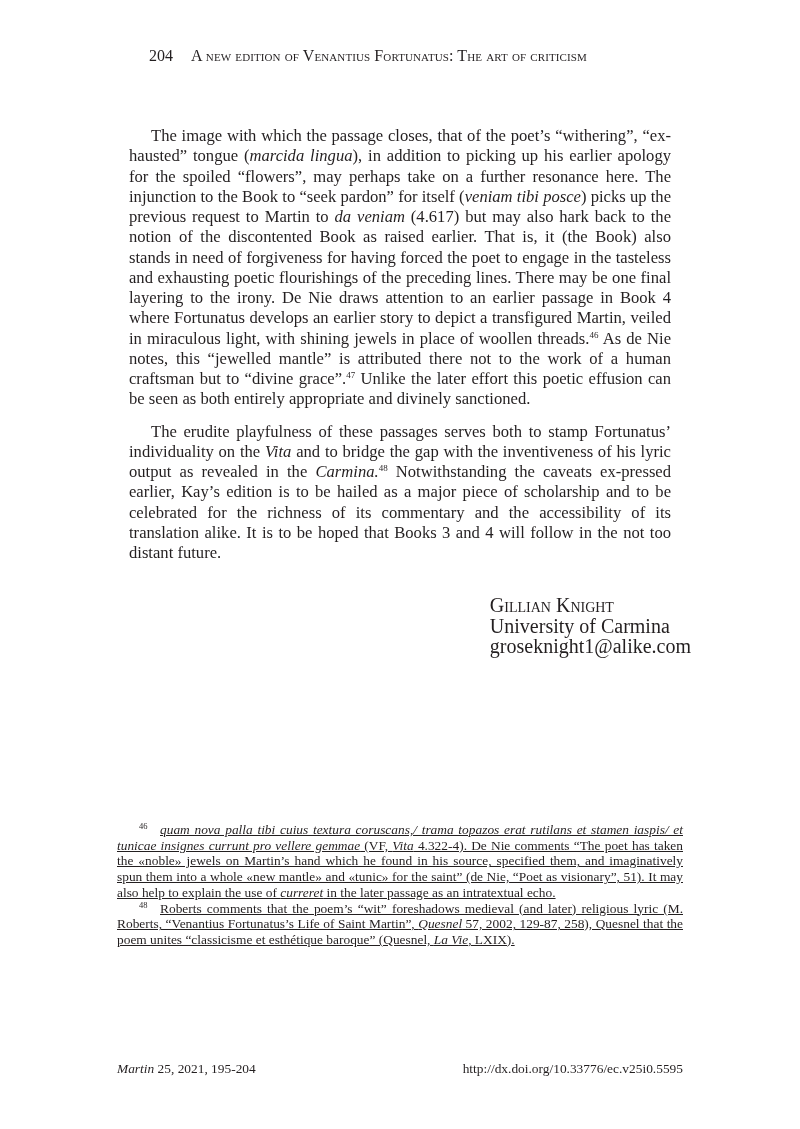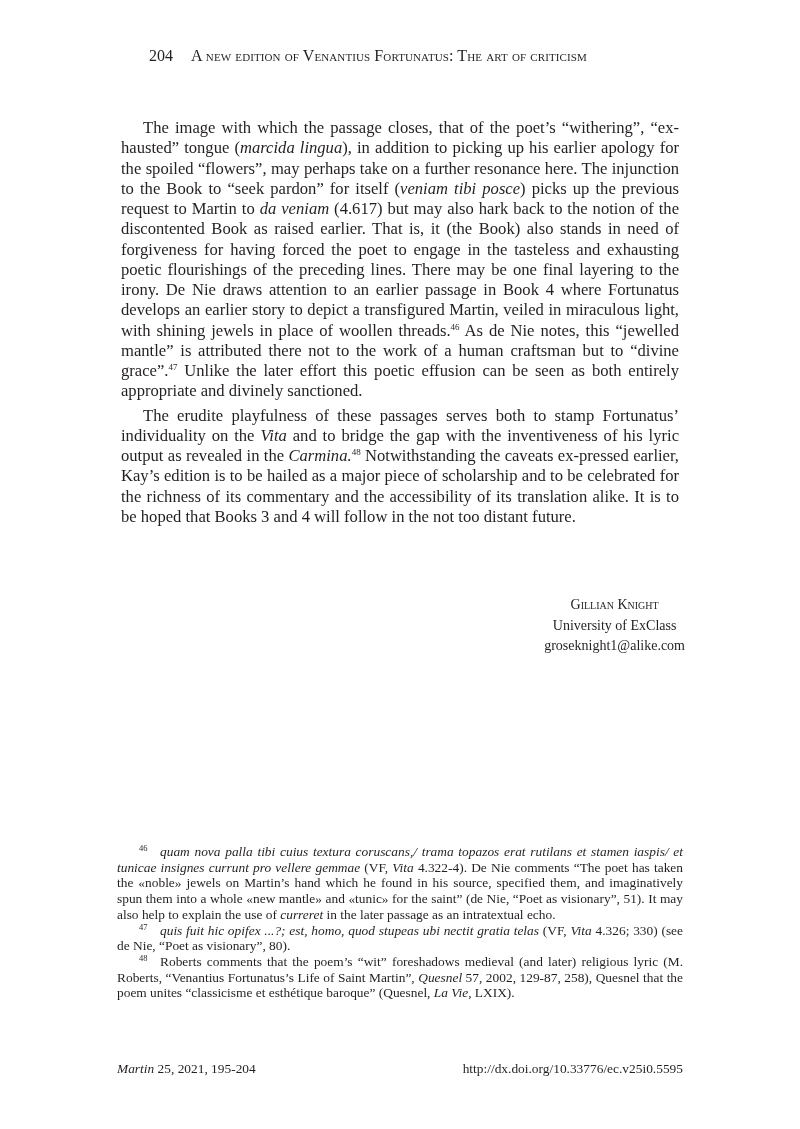--- a/index.html
+++ b/index.html
@@ -2,25 +2,25 @@
 <html><head>
 <meta charset="utf-8">
 <style>
   html, body { margin: 0; padding: 0; background: #ffffff; }
   body { width: 800px; height: 1129px; position: relative; overflow: hidden;
          font-family: "Liberation Serif", "DejaVu Serif", serif; color: #231f20; }
   .running-head { position: absolute; top: 46px; left: 117px; width: 570px; font-size: 16px; line-height: 20px; }
   .running-head .pg { position: absolute; left: 0; top: 0; margin-left: 32px; }
   .running-head .title { position: absolute; left: 74px; top: 0; font-variant: small-caps; letter-spacing: 0.1px; white-space: nowrap; }
   .body-text { position: absolute; top: 114px; left: 117px; width: 566px; font-size: 16.6px; line-height: 20.25px; text-align: justify; }
-  .body-text p { margin: 4px; text-indent: 22px; hyphens: manual; }
+  .body-text p { margin: 12px; text-indent: 22px; hyphens: manual; }
   .sup { font-size: 9px; vertical-align: 6px; line-height: 0; }
-  .signature { position: absolute; top: 595px; right: 115px; text-align: center; font-size: 14px; line-height: 20.5px; }
+  .signature { position: absolute; top: 595px; right: 109px; text-align: left; font-size: 20px; line-height: 20.5px; }
   .signature .name { font-variant: small-caps; }
-  .footnotes { position: absolute; top: 844px; left: 117px; width: 566px; font-size: 13.4px; line-height: 15.7px; text-align: justify; }
+  .footnotes { position: absolute; top: 822px; left: 117px; width: 566px; font-size: 13.4px; line-height: 15.7px; text-align: justify; text-decoration: underline; }
   .footnotes p { margin: 0; text-indent: 22px; }
   .footnotes .fn-num { font-size: 8.5px; vertical-align: 5px; line-height: 0; display: inline-block; width: 21px; text-indent: 0; }
   .footer { position: absolute; top: 1061px; left: 117px; width: 566px; font-size: 13.4px; line-height: 16px; }
   .footer .left { position: absolute; left: 0; top: 0; white-space: nowrap; }
   .footer .right { position: absolute; right: 0; top: 0; white-space: nowrap; margin-left: 44px; }
   i { font-style: italic; }
 </style>
 </head>
 <body>
 
@@ -29,26 +29,25 @@
   <span class="title">A new edition of Venantius Fortunatus: The art of criticism</span>
 </div>
 
 <div class="body-text">
   <p><span>The image with which the passage closes, that of the poet’s “withering”, “ex-hausted” tongue (</span><i>marcida lingua</i><span>), in addition to picking up his earlier apology for the spoiled “flowers”, may perhaps take on a further resonance here. The injunction to the Book to “seek pardon” for itself (</span><i>veniam tibi posce</i><span>) picks up the previous request to Martin to </span><i>da veniam</i><span> (4.617) but may also hark back to the notion of the discontented Book as raised earlier. That is, it (the Book) also stands in need of forgiveness for having forced the poet to engage in the tasteless and exhausting poetic flourishings of the preceding lines. There may be one final layering to the irony. De Nie draws attention to an earlier passage in Book 4 where Fortunatus develops an earlier story to depict a transfigured Martin, veiled in miraculous light, with shining jewels in place of woollen threads.</span><span class="sup">46</span><span>  As de Nie notes, this “jewelled mantle” is attributed there not to the work of a human craftsman but to “divine grace”.</span><span class="sup">47</span><span>  Unlike the later effort this poetic effusion can be seen as both entirely appropriate and divinely sanctioned.</span></p>
   <p><span>The erudite playfulness of these passages serves both to stamp Fortunatus’ individuality on the </span><i>Vita</i><span> and to bridge the gap with the inventiveness of his lyric output as revealed in the </span><i>Carmina.</i><span class="sup">48</span><span>  Notwithstanding the caveats ex-pressed earlier, Kay’s edition is to be hailed as a major piece of scholarship and to be celebrated for the richness of its commentary and the accessibility of its translation alike. It is to be hoped that Books 3 and 4 will follow in the not too distant future.</span></p>
 </div>
 
 <div class="signature">
   <div class="name">Gillian Knight</div>
-  <div>University of ExClass</div>
+  <div>University of Carmina</div>
   <div>groseknight1@alike.com</div>
 </div>
 
 <div class="footnotes">
   <p><span class="fn-num">46</span><i>quam nova palla tibi cuius textura coruscans,/ trama topazos erat rutilans et stamen iaspis/ et tunicae insignes currunt pro vellere gemmae</i><span> (VF, </span><i>Vita</i><span> 4.322-4). De Nie comments  “The poet has taken the «noble» jewels on Martin’s hand which he found in his source, specified them, and imaginatively spun them into a whole «new mantle» and «tunic» for the saint” (de Nie, “Poet as visionary”, 51). It may also help to explain the use of </span><i>curreret</i><span> in the later passage as an intratextual echo.</span></p>
-  <p><span class="fn-num">47</span><i>quis fuit hic opifex ...?;  est, homo, quod stupeas ubi nectit gratia telas</i><span> (VF, </span><i>Vita</i><span> 4.326; 330) (see de Nie, “Poet as visionary”, 80).</span></p>
   <p><span class="fn-num">48</span><span>Roberts comments that the poem’s “wit” foreshadows medieval (and later) religious lyric (M. Roberts, “Venantius Fortunatus’s Life of Saint Martin”, </span><i>Quesnel</i><span> 57, 2002, 129-87, 258), Quesnel that the poem unites “classicisme et esthétique baroque” (Quesnel, </span><i>La Vie</i><span>, LXIX).</span></p>
 </div>
 
 <div class="footer">
   <span class="left"><i>Martin</i><span> 25, 2021, 195-204</span></span>
   <span class="right">http://dx.doi.org/10.33776/ec.v25i0.5595</span>
 </div>
 
 </body></html>

